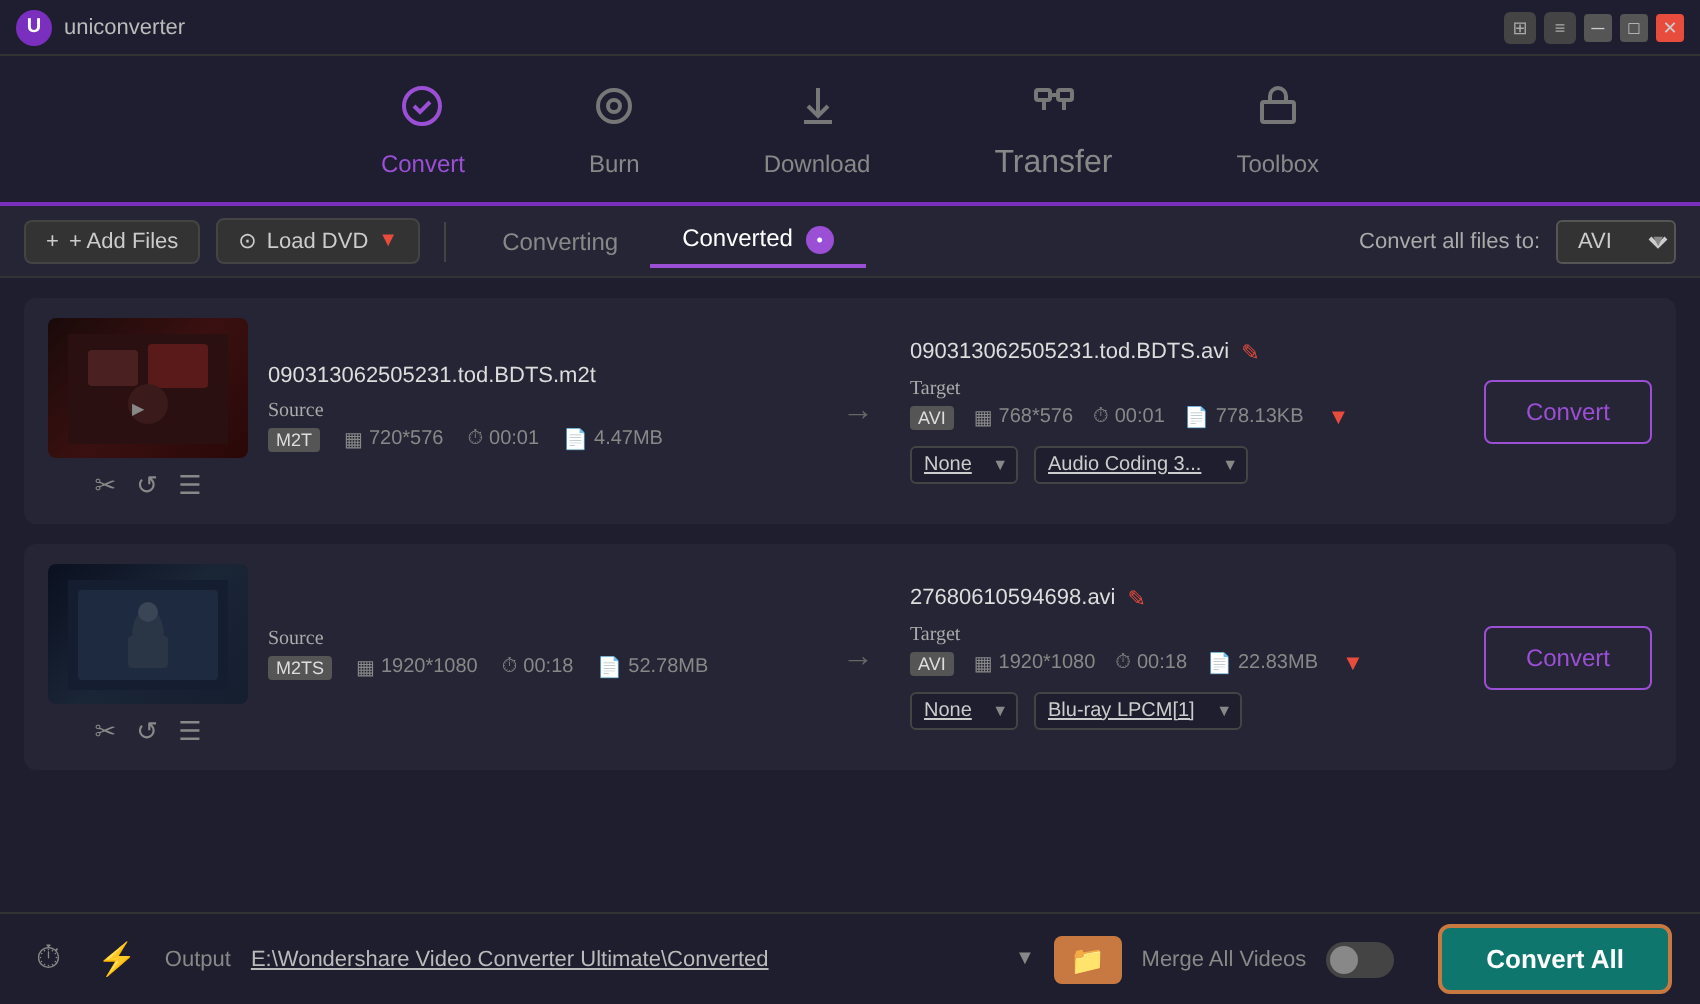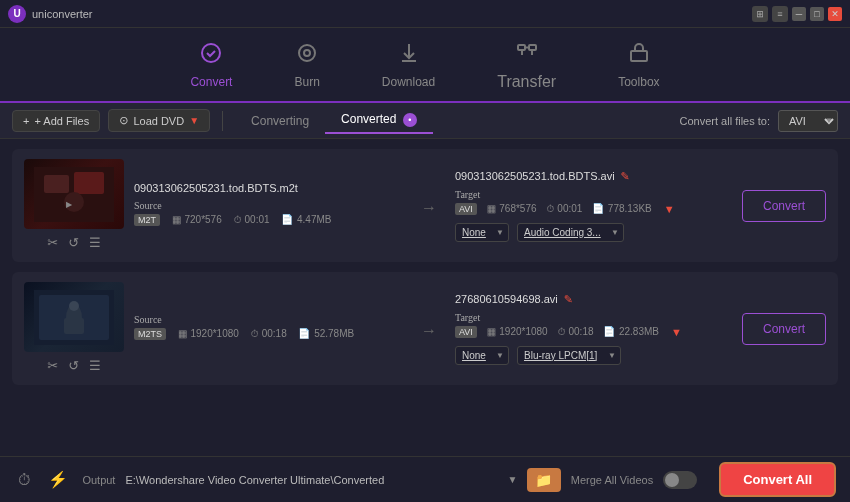--- a/index.html
+++ b/index.html
@@ -342,20 +342,21 @@
       color: #888;
       font-size: 16px;
       cursor: pointer;
       padding: 4px;
     }
     .output-label { color: #888; font-size: 11px; }
     .output-path {
       color: #bbb;
       font-size: 11px;
       flex: 1;
+      text-decoration: underline;
     }
     .folder-btn {
       background: #c87941;
       border: none;
       border-radius: 4px;
       color: white;
       font-size: 14px;
       padding: 4px 8px;
       cursor: pointer;
     }
@@ -368,21 +369,21 @@
       cursor: pointer;
     }
     .toggle-knob {
       width: 14px; height: 14px;
       background: #888;
       border-radius: 50%;
       position: absolute;
       top: 2px; left: 2px;
     }
     .convert-all-btn {
-      background: #ef4444;
+      background: #0f766e;
       border: 2px solid #c87941;
       color: white;
       padding: 8px 22px;
       border-radius: 6px;
       font-size: 13px;
       font-weight: bold;
       cursor: pointer;
       margin-left: 12px;
     }
 

